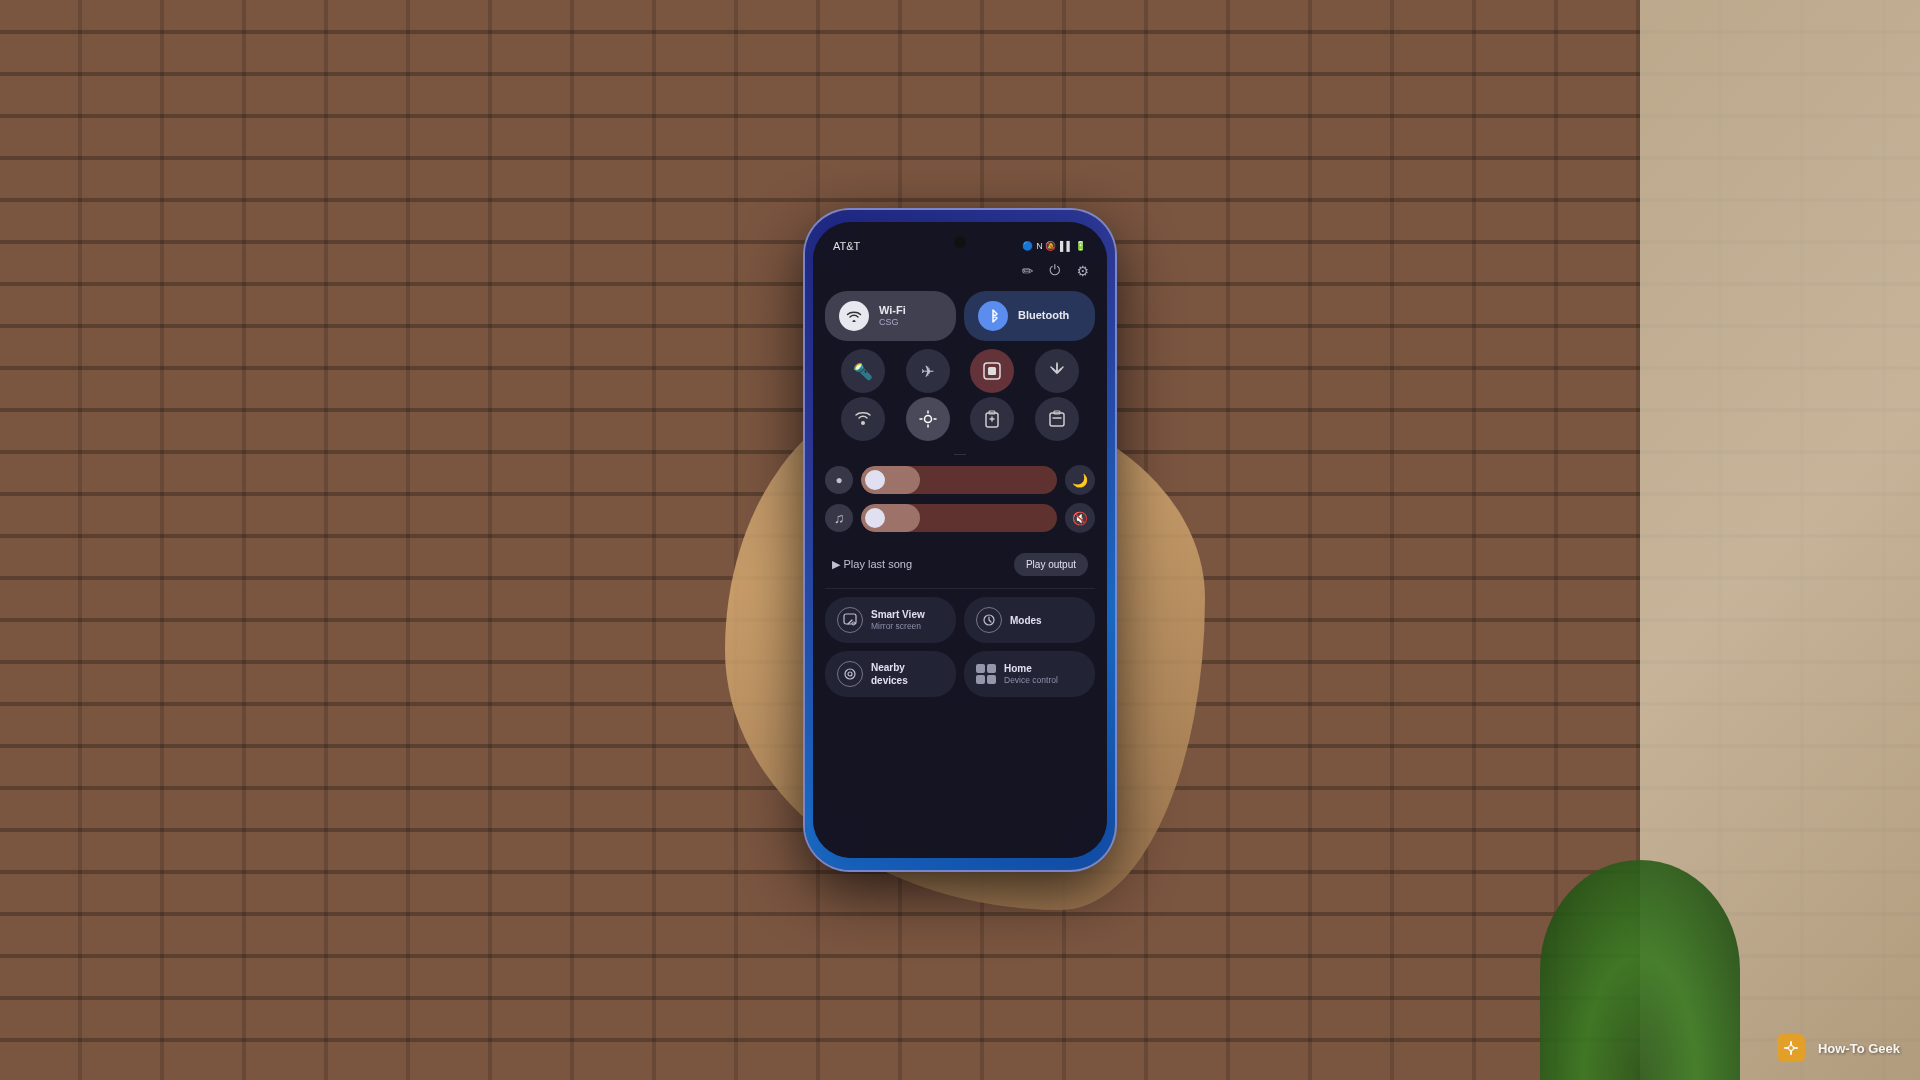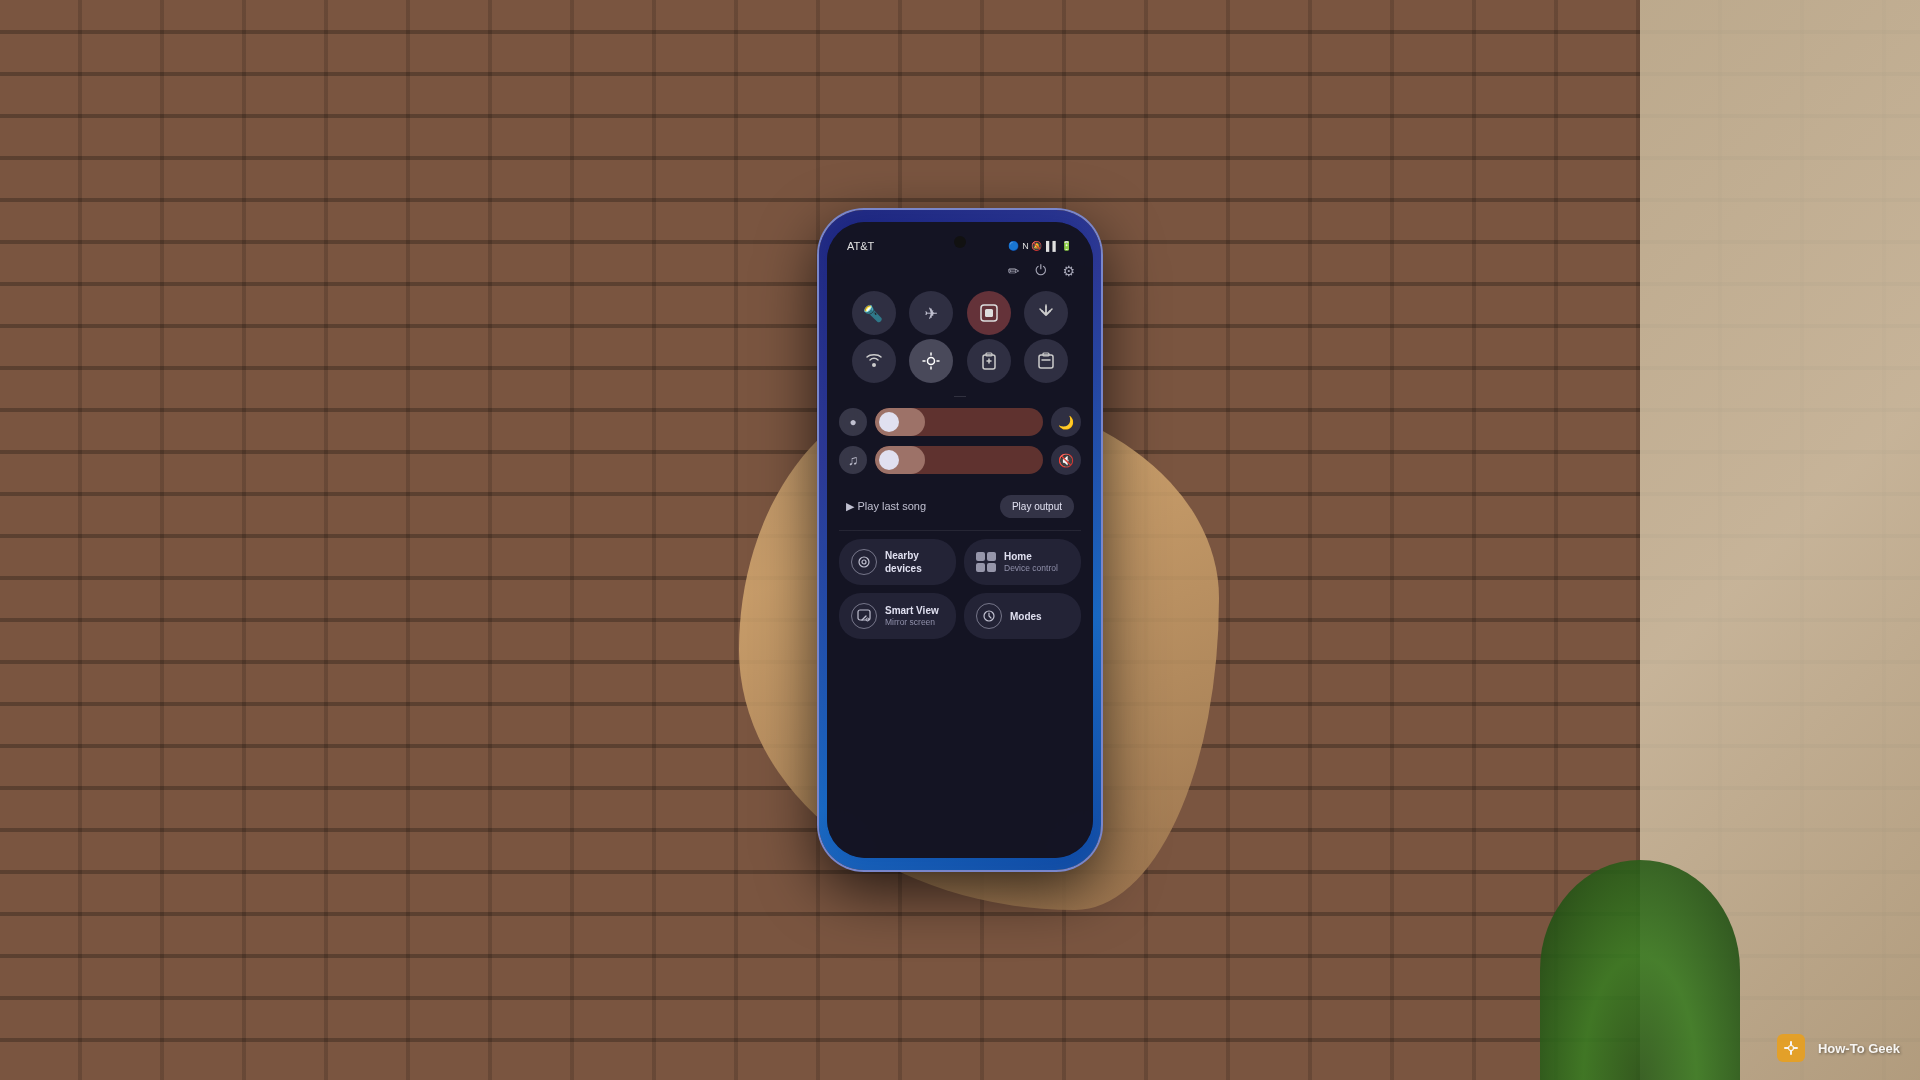--- a/index.html
+++ b/index.html
@@ -65,21 +65,21 @@
       top: 50%;
       transform: translate(-50%, -50%);
       display: flex;
       align-items: center;
       justify-content: center;
     }
 
     
     .phone-frame {
       position: relative;
-      width: 282px;
+      width: 310px;
       height: 660px;
       background: linear-gradient(145deg, #1a237e 0%, #283593 30%, #1565c0 70%, #0d47a1 100%);
       border-radius: 45px;
       box-shadow:
         0 0 0 2px #7986cb,
         0 20px 60px rgba(0,0,0,0.7),
         inset 0 0 30px rgba(255,255,255,0.05);
       overflow: hidden;
     }
 
@@ -490,20 +490,47 @@
           </div>
         </div>
 
         <div class="controls-row">
           <span class="control-icon">✏</span>
           <span class="control-icon">⏻</span>
           <span class="control-icon">⚙</span>
         </div>
 
         <div class="tiles-section">
+          <div class="tile-row-2">
+
+            <div class="tile-wide active">
+              <div class="tile-icon-circle active">
+                <svg width="16" height="12" viewBox="0 0 16 12" fill="none">
+                  <path d="M8 10a1.5 1.5 0 1 1 0 3 1.5 1.5 0 0 1 0-3z" fill="#333"></path>
+                  <path d="M4 7c2.2-2.2 5.8-2.2 8 0" stroke="#333" stroke-width="1.5" fill="none" stroke-linecap="round"></path>
+                  <path d="M1.5 4.5C4.5 1.5 11.5 1.5 14.5 4.5" stroke="#333" stroke-width="1.5" fill="none" stroke-linecap="round"></path>
+                </svg>
+              </div>
+              <div class="tile-text-group">
+                <span class="tile-label">Wi-Fi</span>
+                <span class="tile-sublabel">CSG</span>
+              </div>
+            </div>
+
+            <div class="tile-wide active-blue">
+              <div class="tile-icon-circle blue-active">
+                <svg width="12" height="16" viewBox="0 0 12 16" fill="none">
+                  <path d="M6 2v12M6 2l4 4-4 4M6 14l4-4-4-4" stroke="white" stroke-width="1.5" stroke-linecap="round" stroke-linejoin="round"></path>
+                </svg>
+              </div>
+              <div class="tile-text-group">
+                <span class="tile-label">Bluetooth</span>
+              </div>
+            </div>
+          </div>
 
           <div class="tile-row-icons">
             <div class="tile-small">🔦</div>
             <div class="tile-small">✈</div>
             <div class="tile-small active" style="background: rgba(180,80,80,0.5);">
               <svg width="18" height="18" viewBox="0 0 18 18" fill="none">
                 <rect x="1" y="1" width="16" height="16" rx="3" stroke="#ddd" stroke-width="1.5"></rect>
                 <rect x="5" y="5" width="8" height="8" rx="1.5" fill="#ddd"></rect>
               </svg>
             </div>
@@ -578,68 +605,68 @@
         </div>
 
         <div class="divider"></div>
 
         <div class="feature-tiles">
           <div class="feature-row">
 
             <div class="feature-tile">
               <div class="feature-icon">
                 <svg width="14" height="14" viewBox="0 0 14 14" fill="none">
+                  <rect x="1" y="1" width="12" height="10" rx="2" stroke="#c0c0d0" stroke-width="1.2"></rect>
+                  <path d="M5 11l4-4" stroke="#c0c0d0" stroke-width="1.2" stroke-linecap="round"></path>
+                  <circle cx="10.5" cy="10.5" r="1.5" stroke="#c0c0d0" stroke-width="1"></circle>
+                </svg>
+              </div>
+              <div class="feature-text-group">
+                <span class="feature-label">Smart View</span>
+                <span class="feature-sublabel">Mirror screen</span>
+              </div>
+            </div>
+
+            <div class="feature-tile">
+              <div class="feature-icon">
+                <svg width="14" height="14" viewBox="0 0 14 14" fill="none">
+                  <circle cx="7" cy="7" r="5" stroke="#c0c0d0" stroke-width="1.2"></circle>
+                  <path d="M7 4v3l2 2" stroke="#c0c0d0" stroke-width="1.2" stroke-linecap="round"></path>
+                </svg>
+              </div>
+              <div class="feature-text-group">
+                <span class="feature-label">Modes</span>
+              </div>
+            </div>
+          </div>
+
+          <div class="feature-row">
+
+            <div class="feature-tile">
+              <div class="feature-icon">
+                <svg width="14" height="14" viewBox="0 0 14 14" fill="none">
                   <circle cx="7" cy="7" r="5" stroke="#c0c0d0" stroke-width="1.2"></circle>
                   <circle cx="7" cy="7" r="2" stroke="#c0c0d0" stroke-width="1.2"></circle>
                 </svg>
               </div>
               <div class="feature-text-group">
                 <span class="feature-label">Nearby devices</span>
               </div>
             </div>
 
             <div class="feature-tile">
               <div style="display:grid; grid-template-columns:1fr 1fr; gap:2px; width:20px; height:20px; flex-shrink:0;">
                 <div style="background:rgba(200,200,220,0.7); border-radius:2px;"></div>
                 <div style="background:rgba(200,200,220,0.7); border-radius:2px;"></div>
                 <div style="background:rgba(200,200,220,0.7); border-radius:2px;"></div>
                 <div style="background:rgba(200,200,220,0.7); border-radius:2px;"></div>
               </div>
               <div class="feature-text-group">
                 <span class="feature-label">Home</span>
                 <span class="feature-sublabel">Device control</span>
-              </div>
-            </div>
-          </div>
-
-          <div class="feature-row">
-
-            <div class="feature-tile">
-              <div class="feature-icon">
-                <svg width="14" height="14" viewBox="0 0 14 14" fill="none">
-                  <rect x="1" y="1" width="12" height="10" rx="2" stroke="#c0c0d0" stroke-width="1.2"></rect>
-                  <path d="M5 11l4-4" stroke="#c0c0d0" stroke-width="1.2" stroke-linecap="round"></path>
-                  <circle cx="10.5" cy="10.5" r="1.5" stroke="#c0c0d0" stroke-width="1"></circle>
-                </svg>
-              </div>
-              <div class="feature-text-group">
-                <span class="feature-label">Smart View</span>
-                <span class="feature-sublabel">Mirror screen</span>
-              </div>
-            </div>
-
-            <div class="feature-tile">
-              <div class="feature-icon">
-                <svg width="14" height="14" viewBox="0 0 14 14" fill="none">
-                  <circle cx="7" cy="7" r="5" stroke="#c0c0d0" stroke-width="1.2"></circle>
-                  <path d="M7 4v3l2 2" stroke="#c0c0d0" stroke-width="1.2" stroke-linecap="round"></path>
-                </svg>
-              </div>
-              <div class="feature-text-group">
-                <span class="feature-label">Modes</span>
               </div>
             </div>
           </div>
         </div>
 
       </div>
     </div>
   </div>
 </div>
 

